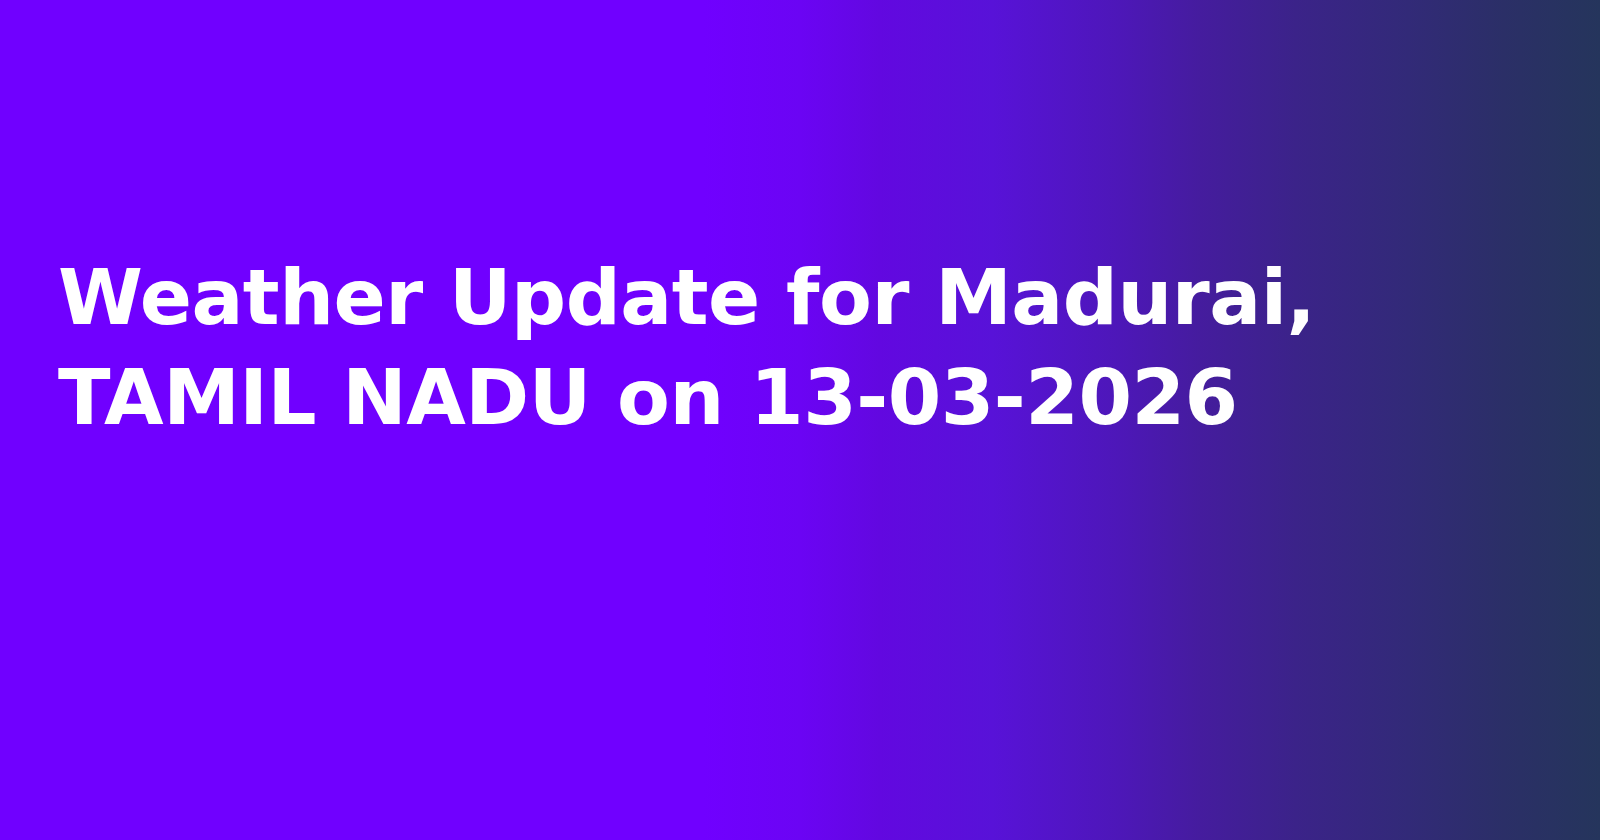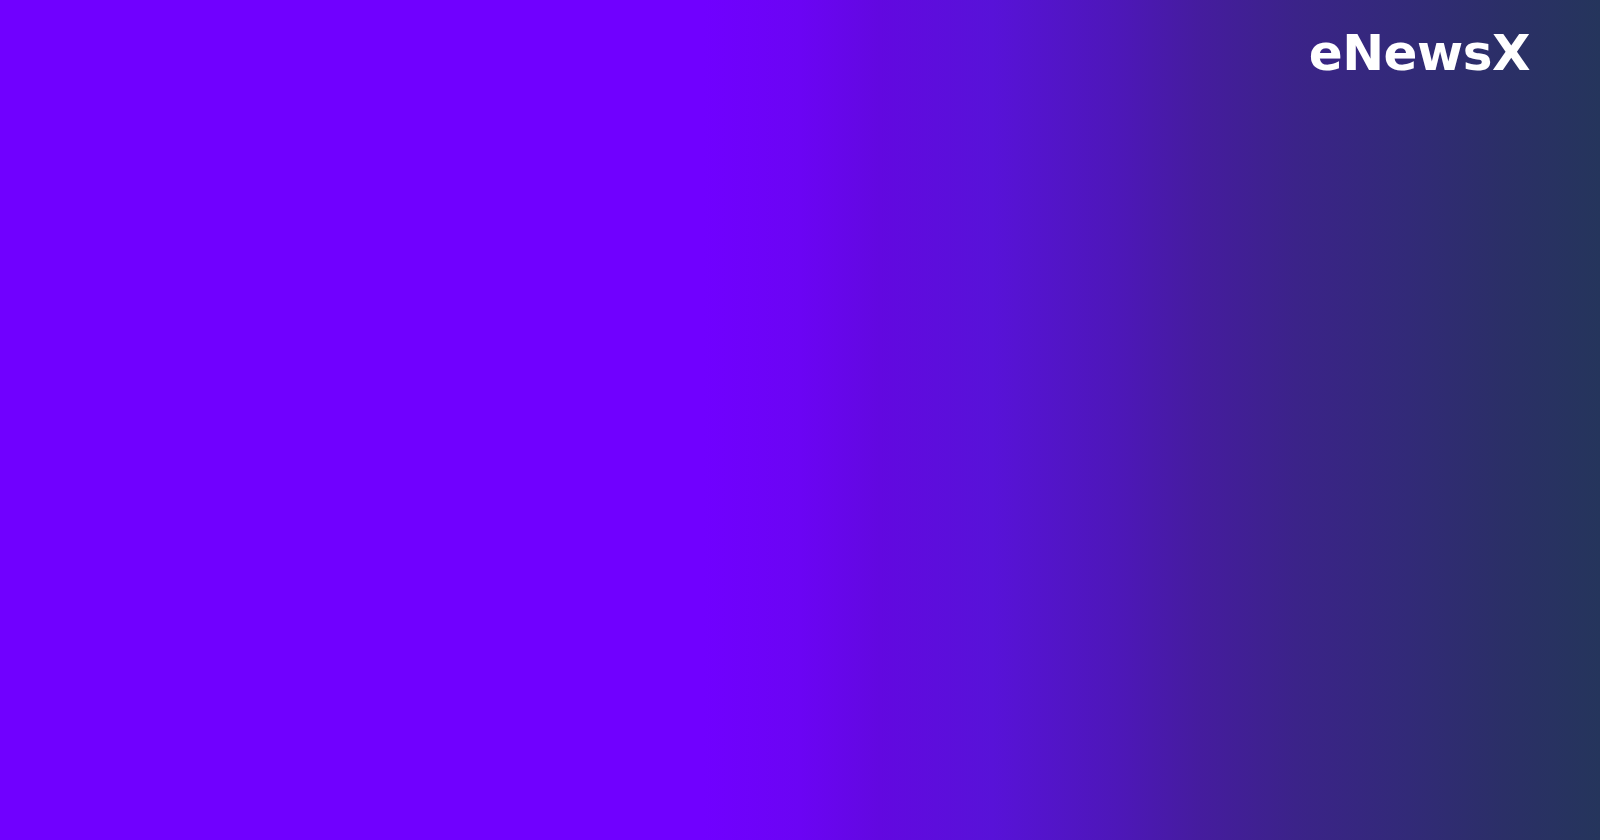--- a/index.html
+++ b/index.html
@@ -67,16 +67,18 @@
     line-height: 100px;
     letter-spacing: -0.5px;
     word-break: normal;
   }
 </style>
 </head>
 <body>
 
 <div id="banner">
 
-  <div id="brand">eNewsX</div>
 
+  <div id="headline-wrap">
+    <h1 id="headline">Weather Update for Madurai, TAMIL NADU on 13-03-2026</h1>
+  </div>
 
 </div>
 
 </body></html>

